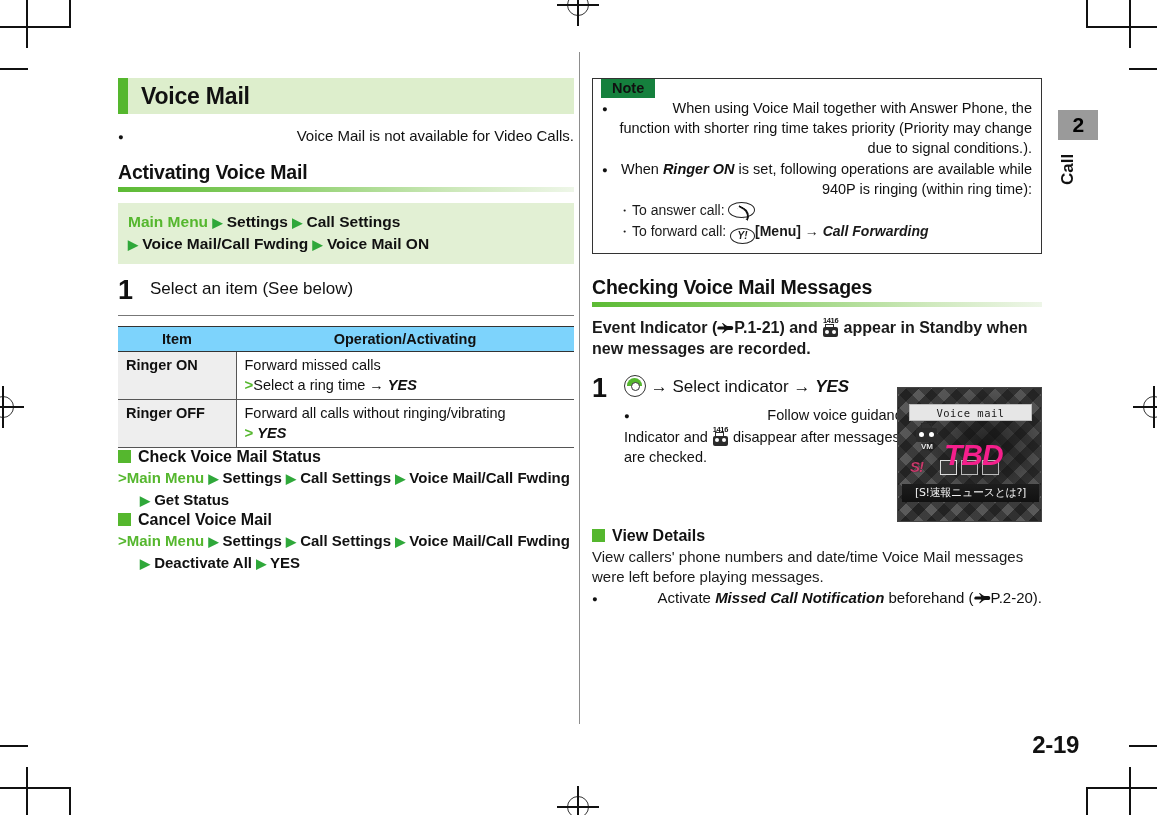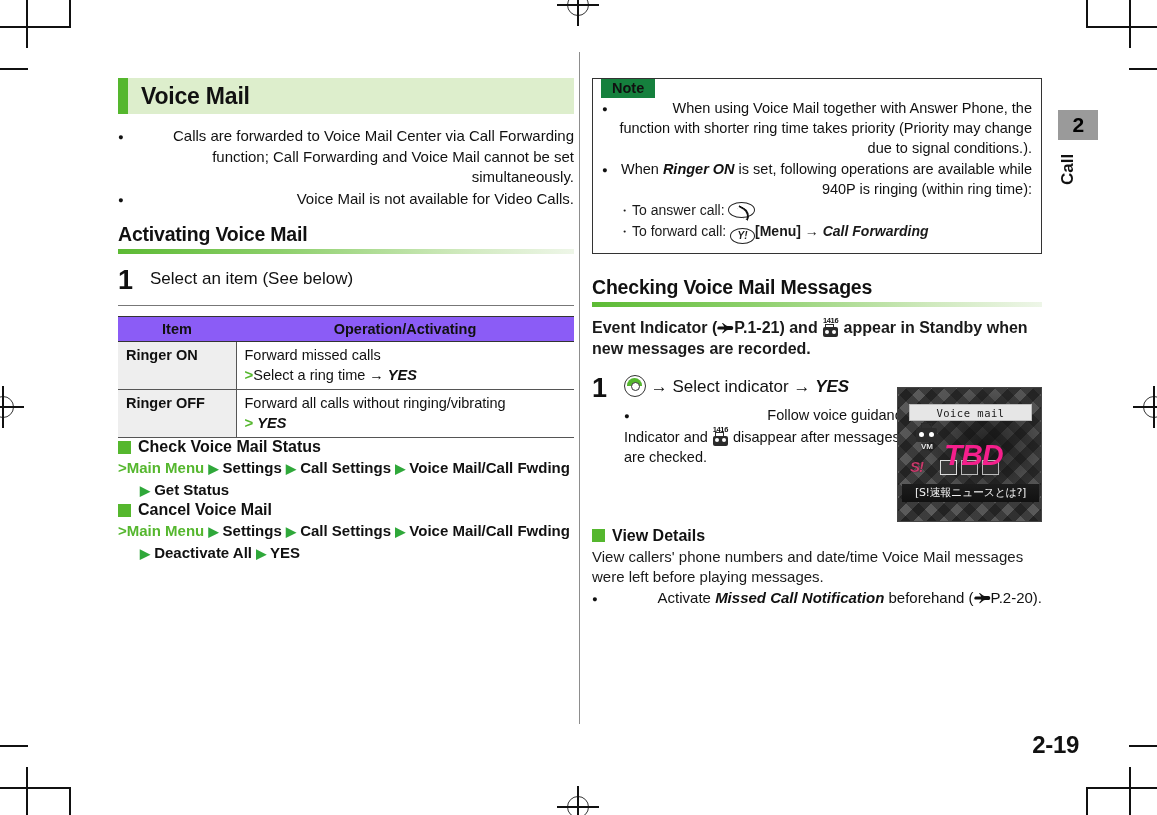--- a/index.html
+++ b/index.html
@@ -88,21 +88,21 @@
 
   
   .step { display: flex; align-items: flex-start; margin-top: 13px; }
   .step .n { font-size: 27px; font-weight: bold; color: #111; width: 22px; flex: 0 0 auto; line-height: 27px;}
   .step .body { padding-left: 10px; font-size: 17px; line-height: 24px; color: #111; }
   .step-rule { height: 1.3px; background: #777; margin-top: 11px; }
 
   
   table.t { border-collapse: collapse; width: 100%; margin-top: 10px; font-size: 14px; }
   table.t thead th {
-    background: #8b5cf6; border-top: 1.6px solid #333; border-bottom: 1.3px solid #333;
+    background: #7dd3fc; border-top: 1.6px solid #333; border-bottom: 1.3px solid #333;
     font-size: 14.5px; font-weight: bold; color: #111; padding: 4px 6px; text-align: center;
   }
   table.t tbody td { border-bottom: 1.3px solid #555; padding: 4px 8px; vertical-align: top; line-height: 19px; }
   table.t tbody td.item {
     background: #eeeeee; font-weight: bold; font-size: 14.5px; width: 118px; color:#111;
     border-right: 1.3px solid #555;
   }
   table.t tbody td.desc { font-size: 14.5px; color: #111; }
   .gt { color: #55b72e; font-weight: bold; font-size: 15px; }
   .it { font-style: italic; font-weight: bold; }
@@ -292,27 +292,38 @@
   <div class="pagenum">2-19</div>
 
   <div class="col-left">
 
     <div class="title-bar">
       <div class="accent"></div>
       <div class="txt">Voice Mail</div>
     </div>
 
     <ul class="bl">
-      <li>Calls are forwarded to Voice Mail Center via Call Forwarding function; Call Forwarding and Voice Mail cannot be set simultaneously.</li>
       <li>Voice Mail is not available for Video Calls.</li>
     </ul>
 
     <div class="h2">Activating Voice Mail</div>
     <div class="h2rule"></div>
 
+    <div class="navbox">
+      <span class="mm">Main Menu</span>
+      <span class="tri">▶</span>
+      <span>Settings</span>
+      <span class="tri">▶</span>
+      <span>Call Settings</span>
+      <br>
+      <span class="tri">▶</span>
+      <span>Voice Mail/Call Fwding</span>
+      <span class="tri">▶</span>
+      <span>Voice Mail ON</span>
+    </div>
 
     <div class="step">
       <div class="n">1</div>
       <div class="body">Select an item (See below)</div>
     </div>
     <div class="step-rule"></div>
 
     <table class="t">
       <thead>
         <tr>

